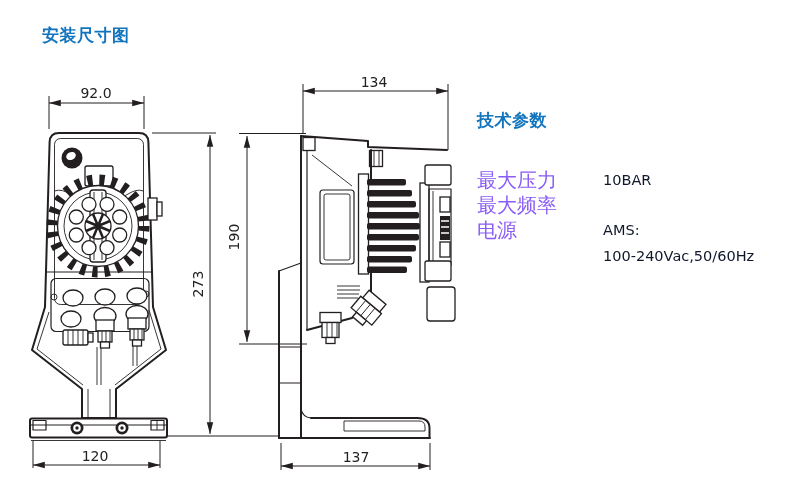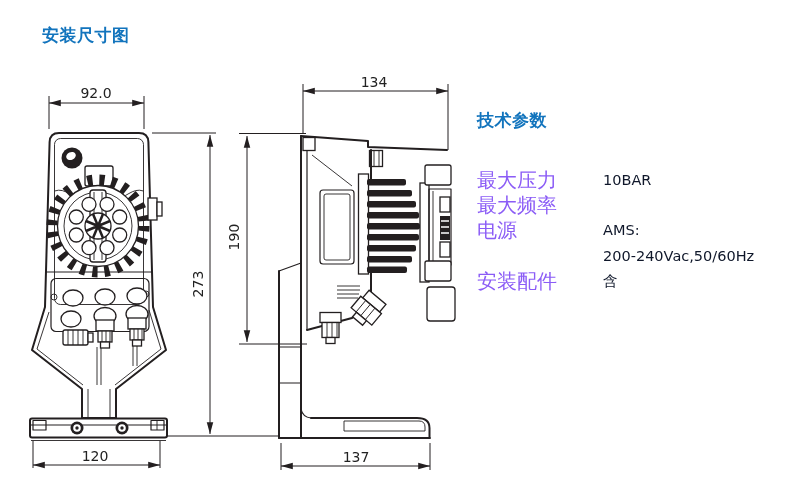--- a/index.html
+++ b/index.html
@@ -236,31 +236,25 @@
     </div>
 
     <div class="spec-row">
       <div class="spec-label">最大频率</div>
     </div>
 
     <div class="spec-row">
       <div class="spec-label">电源</div>
       <div class="spec-values">
         <div class="spec-value">AMS:</div>
-        <div class="spec-value">200-240Vac,50/60Hz</div>
+        <div class="spec-value">100-240Vac,50/60Hz</div>
       </div>
     </div>
 
     <div class="spec-row">
     </div>
 
     <div class="spec-row">
     </div>
 
-    <div class="spec-row">
-      <div class="spec-label">安装配件</div>
-      <div class="spec-values">
-          <div class="spec-value">含</div>
-        </div>
-    </div>
 
   </div>
 </aside>
 
 </body></html>

